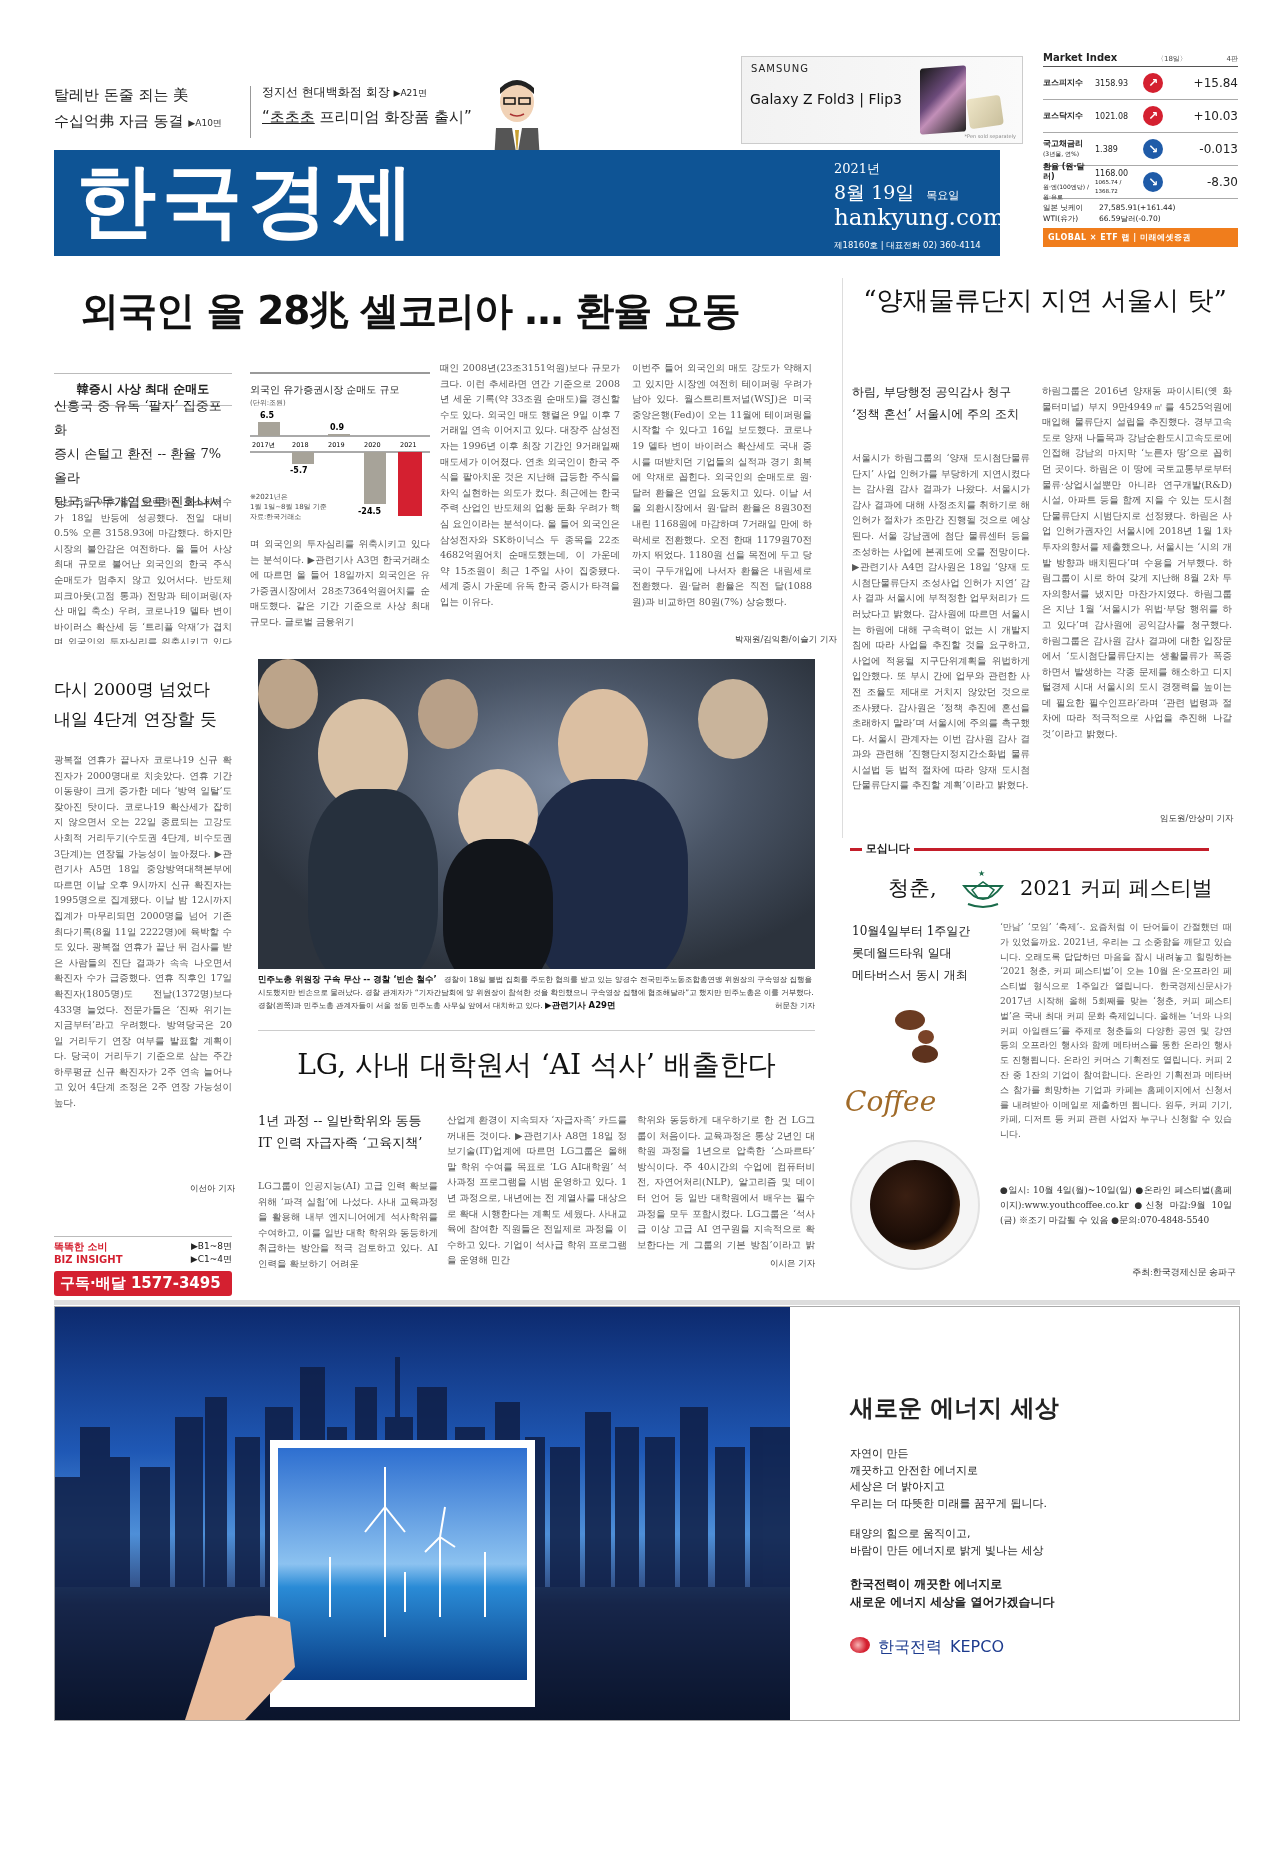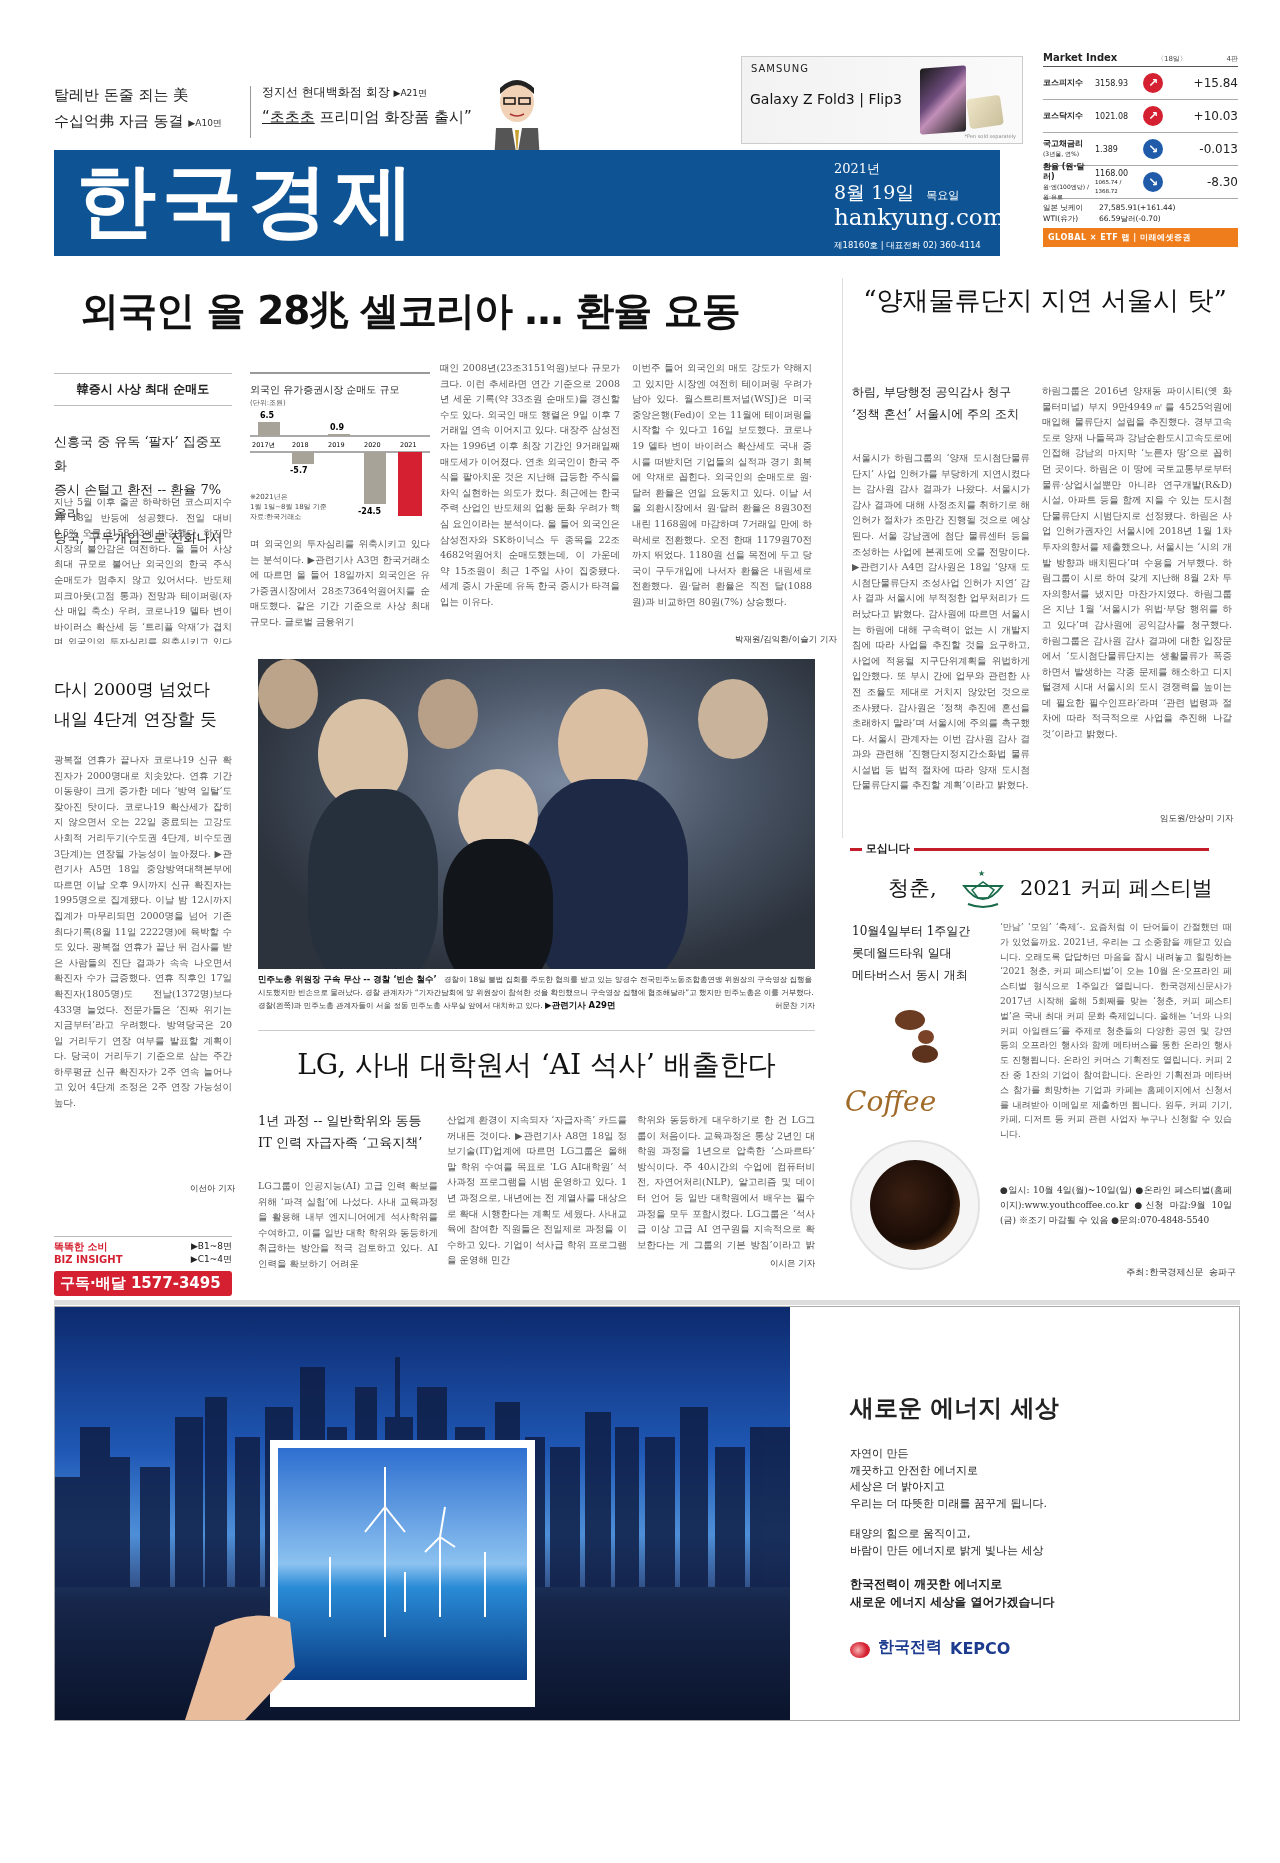--- a/index.html
+++ b/index.html
@@ -59,21 +59,21 @@
 .lghead{left:258px;top:1046px;width:557px;text-align:center;font-size:28px;font-family:"DejaVu Serif",serif;color:#111}
 .moshim{left:850px;top:841px;width:390px;height:14px;font-family:"DejaVu Sans",sans-serif;font-size:11px;font-weight:bold}
 .coffeehead{left:870px;top:868px;width:370px;font-family:"DejaVu Serif",serif;font-size:21px;color:#111}
 .bottombar{left:54px;top:1300px;width:1186px;height:5px;background:#ddd}
 .ad{left:54px;top:1306px;width:1186px;height:415px;border:1px solid #aaa}
 .ad .img{position:absolute;left:0;top:0;width:735px;height:413px;background:linear-gradient(180deg,#0d2a6e 0%,#1f58b5 35%,#4e8fd8 55%,#2a3e70 72%,#0c1326 100%);overflow:hidden}
 .ad .txt{position:absolute;left:795px;top:85px;font-family:"DejaVu Sans",sans-serif;color:#222}
 .ad .txt .big{font-size:24px;font-weight:bold;margin-bottom:22px}
 .ad .txt p{font-size:11px;line-height:16.5px}
 .ad .txt .bold p{font-weight:bold;font-size:12px;line-height:18px}
-.kepco{margin-top:26px;display:flex;align-items:flex-end;gap:8px;font-weight:bold;font-size:16px;color:#1d3b8e}
+.kepco{margin-top:26px;display:flex;align-items:flex-start;gap:8px;font-weight:normal;font-size:16px;color:#1d3b8e}
 .kepco .logo{width:20px;height:16px;border-radius:50%;background:radial-gradient(circle at 40% 50%,#f7b4b4,#d42030 60%)}
 .sub-box{left:54px;top:1236px;width:178px}
 .redline{color:#d42030;font-weight:bold;font-family:"DejaVu Sans",sans-serif;font-size:10px;display:flex;justify-content:space-between;line-height:13px}
 .redline span:last-child{color:#222;font-weight:normal;font-size:9px}
 .callbox{margin-top:5px;background:#d42030;color:#fff;font-family:"DejaVu Sans",sans-serif;font-weight:bold;font-size:15px;padding:3px 6px;border-radius:3px}
 </style>
 </head>
 <body>
 
 <div class="abs teaser1">
@@ -166,21 +166,21 @@
 </div>
 <div class="abs subhead" style="left:852px;top:381px;width:180px;font-size:12px;line-height:22px">
   <div>하림, 부당행정 공익감사 청구</div>
   <div>‘정책 혼선’ 서울시에 주의 조치</div>
 </div>
 <div class="abs body-text" style="left:852px;top:450px;width:178px;height:378px">서울시가 하림그룹의 ‘양재 도시첨단물류단지’ 사업 인허가를 부당하게 지연시켰다는 감사원 감사 결과가 나왔다. 서울시가 감사 결과에 대해 사정조치를 취하기로 해 인허가 절차가 조만간 진행될 것으로 예상된다. 서울 강남권에 첨단 물류센터 등을 조성하는 사업에 본궤도에 오를 전망이다. ▶관련기사 A4면  감사원은 18일 ‘양재 도시첨단물류단지 조성사업 인허가 지연’ 감사 결과 서울시에 부적정한 업무처리가 드러났다고 밝혔다. 감사원에 따르면 서울시는 하림에 대해 구속력이 없는 시 개발지침에 따라 사업을 추진할 것을 요구하고, 사업에 적용될 지구단위계획을 위법하게 입안했다. 또 부시 간에 업무와 관련한 사전 조율도 제대로 거치지 않았던 것으로 조사됐다. 감사원은 ‘정책 추진에 혼선을 초래하지 말라’며 서울시에 주의를 촉구했다. 서울시 관계자는 이번 감사원 감사 결과와 관련해 ‘진행단지정지간소화법 물류시설법 등 법적 절차에 따라 양재 도시첨단물류단지를 추진할 계획’이라고 밝혔다.</div>
 <div class="abs body-text" style="left:1042px;top:383px;width:190px;height:430px">하림그룹은 2016년 양재동 파이시티(옛 화물터미널) 부지 9만4949㎡를 4525억원에 매입해 물류단지 설립을 추진했다. 경부고속도로 양재 나들목과 강남순환도시고속도로에 인접해 강남의 마지막 ‘노른자 땅’으로 꼽히던 곳이다. 하림은 이 땅에 국토교통부로부터 물류·상업시설뿐만 아니라 연구개발(R&amp;D) 시설, 아파트 등을 함께 지을 수 있는 도시첨단물류단지 시범단지로 선정됐다. 하림은 사업 인허가권자인 서울시에 2018년 1월 1차 투자의향서를 제출했으나, 서울시는 ‘시의 개발 방향과 배치된다’며 수용을 거부했다. 하림그룹이 시로 하여 갖게 지난해 8월 2차 투자의향서를 냈지만 마찬가지였다. 하림그룹은 지난 1월 ‘서울시가 위법·부당 행위를 하고 있다’며 감사원에 공익감사를 청구했다. 하림그룹은 감사원 감사 결과에 대한 입장문에서 ‘도시첨단물류단지는 생활물류가 폭증하면서 발생하는 각종 문제를 해소하고 디지털경제 시대 서울시의 도시 경쟁력을 높이는 데 필요한 필수인프라’라며 ‘관련 법령과 절차에 따라 적극적으로 사업을 추진해 나갈 것’이라고 밝혔다.</div>
 <div class="abs" style="left:1160px;top:813px;font-size:8.5px;color:#333">임도원/안상미 기자</div>
 
 <div class="abs sec-title">韓증시 사상 최대 순매도</div>
-<div class="abs subhead" style="left:54px;top:430px;width:180px">
+<div class="abs subhead" style="left:54px;top:394px;width:180px">
   <div>신흥국 중 유독 ‘팔자’ 집중포화</div>
   <div>증시 손털고 환전 -- 환율 7% 올라</div>
   <div>당국, 구두개입으로 진화나서</div>
 </div>
 <div class="abs body-text" style="left:54px;top:494px;width:178px;height:150px">지난 5월 이후 줄곧 하락하던 코스피지수가 18일 반등에 성공했다. 전일 대비 0.5% 오른 3158.93에 마감했다. 하지만 시장의 불안감은 여전하다. 올 들어 사상 최대 규모로 불어난 외국인의 한국 주식 순매도가 멈추지 않고 있어서다. 반도체 피크아웃(고점 통과) 전망과 테이퍼링(자산 매입 축소) 우려, 코로나19 델타 변이 바이러스 확산세 등 ‘트리플 악재’가 겹치며 외국인의 투자심리를 위축시키고 있다는 분석이다.</div>
 
 <div class="abs chart">
   <div class="ttl">외국인 유가증권시장 순매도 규모</div>
   <div class="unit">(단위:조원)</div>
   <svg width="180" height="120" viewBox="0 0 180 120">
@@ -288,21 +288,21 @@
 </div>
 <div class="abs" style="left:895px;top:1010px;width:30px;height:20px;border-radius:50%;background:#6b3b22"></div>
 <div class="abs" style="left:918px;top:1030px;width:16px;height:14px;border-radius:50%;background:#7a4328"></div>
 <div class="abs" style="left:912px;top:1045px;width:26px;height:18px;border-radius:50%;background:#5e331e"></div>
 <div class="abs" style="left:845px;top:1085px;font-family:'DejaVu Serif',serif;font-style:italic;font-size:28px;color:#a06a28">Coffee</div>
 <div class="abs" style="left:850px;top:1140px;width:130px;height:130px;border-radius:50%;background:#f5f5f5;border:2px solid #e2e2e2">
   <div style="position:absolute;left:18px;top:18px;width:90px;height:90px;border-radius:50%;background:radial-gradient(circle at 40% 40%,#3a1f12,#1a0c06 60%,#a0622a 100%)"></div>
 </div>
 <div class="abs body-text" style="left:1000px;top:920px;width:232px;height:262px;font-size:9px;line-height:14.8px">‘만남’ ‘모임’ ‘축제’-. 요즘처럼 이 단어들이 간절했던 때가 있었을까요. 2021년, 우리는 그 소중함을 깨닫고 있습니다. 오래도록 답답하던 마음을 잠시 내려놓고 힐링하는 ‘2021 청춘, 커피 페스티벌’이 오는 10월 온·오프라인 페스티벌 형식으로 1주일간 열립니다.  한국경제신문사가 2017년 시작해 올해 5회째를 맞는 ‘청춘, 커피 페스티벌’은 국내 최대 커피 문화 축제입니다. 올해는 ‘너와 나의 커피 아일랜드’를 주제로 청춘들의 다양한 공연 및 강연 등의 오프라인 행사와 함께 메타버스를 통한 온라인 행사도 진행됩니다. 온라인 커머스 기획전도 열립니다. 커피 2잔 중 1잔의 기업이 참여합니다.  온라인 기획전과 메타버스 참가를 희망하는 기업과 카페는 홈페이지에서 신청서를 내려받아 이메일로 제출하면 됩니다. 원두, 커피 기기, 카페, 디저트 등 커피 관련 사업자 누구나 신청할 수 있습니다.</div>
 <div class="abs body-text" style="left:1000px;top:1183px;width:232px;height:60px;font-size:9px;line-height:14.8px;color:#333">●일시: 10월 4일(월)~10일(일) ●온라인 페스티벌(홈페이지):www.youthcoffee.co.kr ●신청 마감:9월 10일(금) ※조기 마감될 수 있음 ●문의:070-4848-5540</div>
-<div class="abs" style="right:44px;top:1266px;font-size:9px;color:#333;font-family:Liberation Mono, monospace">주최:한국경제신문  송파구</div>
+<div class="abs" style="right:44px;top:1266px;font-size:9px;color:#333;font-family:Liberation Serif, serif">주최:한국경제신문  송파구</div>
 
 <div class="abs bottombar"></div>
 <div class="abs ad">
   <div class="img">
     <svg width="735" height="413" viewBox="0 0 735 413">
       <g fill="#0f1e45" opacity="0.85">
         <rect x="0" y="170" width="25" height="110"></rect>
           <rect x="25" y="120" width="30" height="160"></rect>
           <rect x="55" y="150" width="20" height="130"></rect>
         <rect x="85" y="160" width="30" height="120"></rect>

